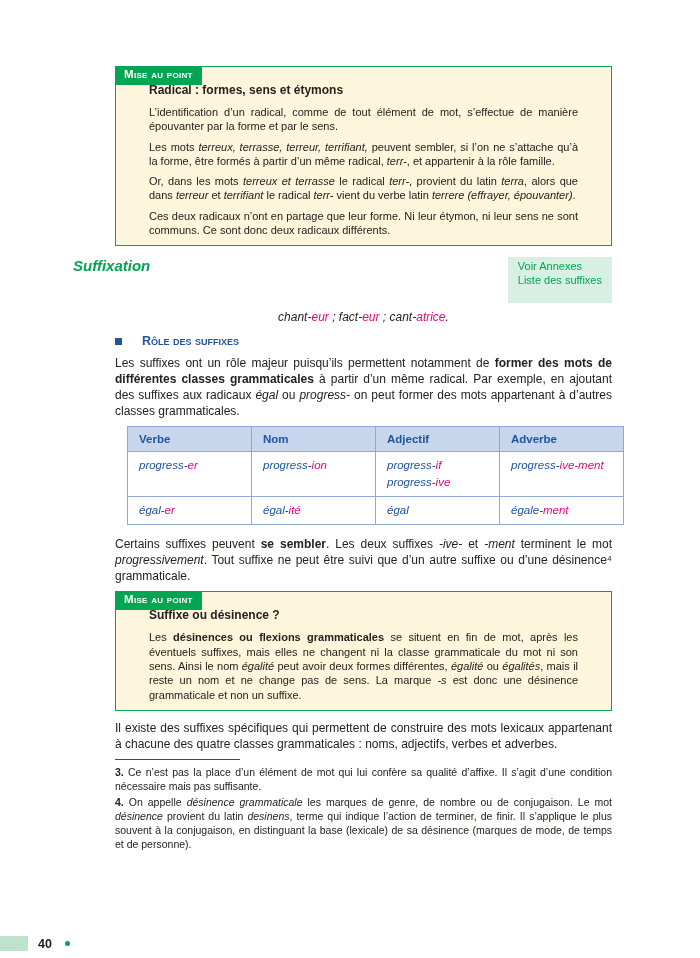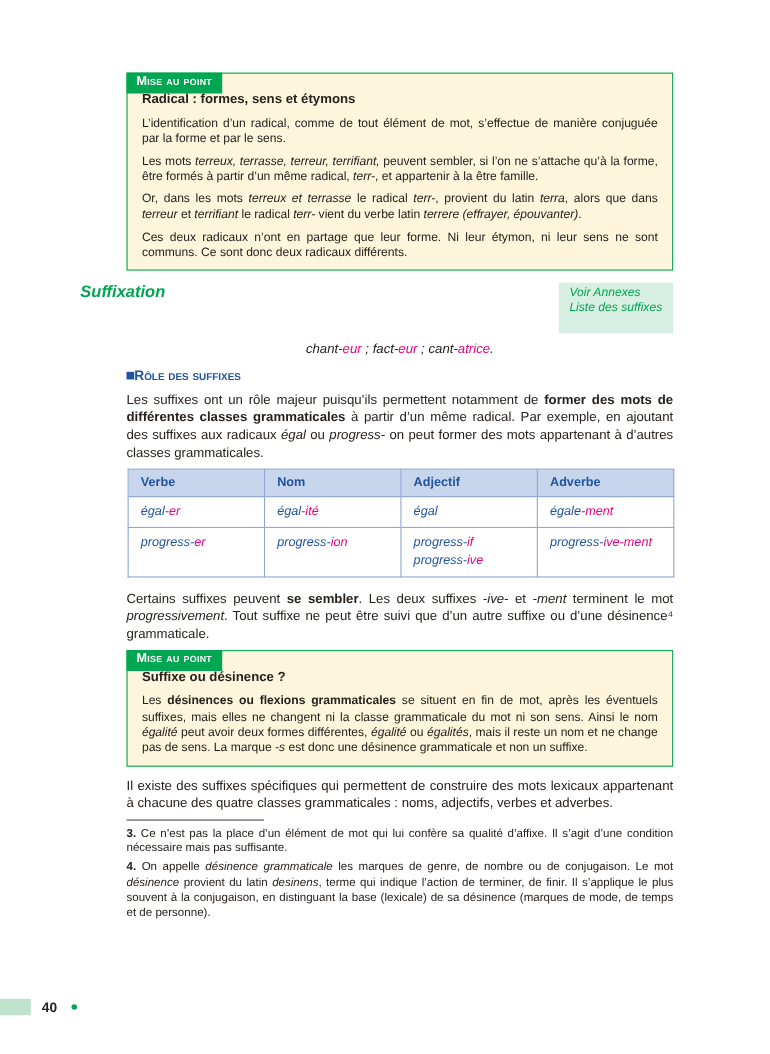--- a/index.html
+++ b/index.html
@@ -12,55 +12,55 @@
     overflow:hidden;
     padding-top:66px;
   }
   .col { margin-left:115px; width:497px; }
 
   
   .mise-box {
     position:relative;
     background:var(--cream);
     border:1px solid var(--green);
-    padding:18px 13px 2px;
+    padding:18px 33px 2px;
   }
   .mise-tag {
     position:absolute; top:-1px; left:-1px;
     background:var(--green); color:#fff;
     font-weight:bold; font-variant:small-caps;
     font-size:11.5px; line-height:1;
     padding:3px 9px 4px; letter-spacing:.3px;
   }
   .mise-title { font-size:12px; font-weight:bold; margin:-2px 0 8px; }
   .mise-p { font-size:11px; line-height:14.3px; margin-bottom:6px; text-align:justify; }
 
   
   .section-row {
     display:flex; justify-content:space-between; align-items:flex-start;
     padding:0 88px 0 73px; margin:11px 0 7px;
   }
   .section-title { color:var(--green); font-size:15px; font-style:italic; font-weight:bold; }
   .annex-box {
     background:var(--green-light); color:var(--green);
-    font-size:11px; line-height:13.5px; font-style:italic;
+    font-size:11px; line-height:13.5px; 
     padding:3px 10px 16px; cursor:pointer;
   }
 
   .body-p { font-size:12px; line-height:16px; margin-bottom:7px; text-align:justify; }
   .example { font-size:12px; text-align:center; margin:2px 0 10px; }
 
   .sub-head {
-    display:flex; align-items:center; gap:0;
+    display:flex; align-items:center; gap:20px;
     color:var(--blue); font-variant:small-caps;
     font-size:12.5px; font-weight:bold; margin:9px 0 7px;
   }
   .sq { width:7px; height:7px; background:var(--blue); display:inline-block; flex:0 0 auto; }
 
-  table.morph { border-collapse:collapse; width:100%; table-layout:fixed; margin:4px 1px 11px; }
+  table.morph { border-collapse:collapse; width:100%; table-layout:fixed; margin:4px 12px 11px; }
   .morph th {
     background:var(--blue-light); color:var(--blue);
     font-size:11.5px; font-weight:bold; text-align:left;
     padding:6px 11px; border:1px solid var(--blue-border);
   }
   .morph td {
     font-size:11.5px; font-style:italic; color:var(--blue);
     padding:5px 11px; border:1px solid var(--blue-border);
     white-space:pre-line; vertical-align:top; line-height:17px;
   }
@@ -68,33 +68,33 @@
   .seg-b { font-weight:bold; }
   .seg-i { font-style:italic; }
   .seg-suffix { color:var(--pink); }
 
   .gap-box { margin-top:2px; margin-bottom:9px; }
 
   .fn-block { }
   .fn-rule { width:125px; border-top:1px solid #4a4a4a; margin-bottom:6px; }
   .fn { font-size:10.5px; line-height:13.8px; margin-bottom:3px; text-align:justify; }
 
-  .page-footer { position:absolute; left:0; top:908px; display:flex; align-items:center; }
+  .page-footer { position:absolute; left:0; top:936px; display:flex; align-items:center; }
   .footer-bar { width:28px; height:15px; background:var(--green-pale); margin-right:10px; }
   .page-num { font-weight:bold; font-size:12.5px; color:var(--ink); }
   .footer-dot { width:5px; height:5px; border-radius:50%; background:var(--green); margin-left:13px; }
 </style>
 </head>
 <body>
 
 <section class="mise-box col">
   <div class="mise-tag">Mise au point</div>
   <h3 class="mise-title">Radical : formes, sens et étymons</h3>
-  <p class="mise-p"><span>L’identification d’un radical, comme de tout élément de mot, s’effectue de manière conjuguée par la forme et par le sens.</span></p>
-  <p class="mise-p"><span>Les mots </span><span class="seg-i">terreux, terrasse, terreur, terrifiant,</span><span> peuvent sembler, si l’on ne s’attache qu’à la forme, être formés à partir d’un même radical, </span><span class="seg-i">terr-</span><span>, et appartenir à la être famille.</span></p>
+  <p class="mise-p"><span>L’identification d’un radical, comme de tout élément de mot, s’effectue de manière épouvanter par la forme et par le sens.</span></p>
+  <p class="mise-p"><span>Les mots </span><span class="seg-i">terreux, terrasse, terreur, terrifiant,</span><span> peuvent sembler, si l’on ne s’attache qu’à la forme, être formés à partir d’un même radical, </span><span class="seg-i">terr-</span><span>, et appartenir à la rôle famille.</span></p>
   <p class="mise-p"><span>Or, dans les mots </span><span class="seg-i">terreux et terrasse</span><span> le radical </span><span class="seg-i">terr-</span><span>, provient du latin </span><span class="seg-i">terra</span><span>, alors que dans </span><span class="seg-i">terreur</span><span> et </span><span class="seg-i">terrifiant</span><span> le radical </span><span class="seg-i">terr-</span><span> vient du verbe latin </span><span class="seg-i">terrere (effrayer, épouvanter)</span><span>.</span></p>
   <p class="mise-p"><span>Ces deux radicaux n’ont en partage que leur forme. Ni leur étymon, ni leur sens ne sont communs. Ce sont donc deux radicaux différents.</span></p>
 </section>
 
 <div class="section-row">
   <h2 class="section-title">Suffixation</h2>
   <div class="annex-box">
     <div>Voir Annexes</div>
     <div>Liste des suffixes</div>
   </div>
@@ -113,31 +113,31 @@
     <thead>
       <tr>
         <th>Verbe</th>
         <th>Nom</th>
         <th>Adjectif</th>
         <th>Adverbe</th>
       </tr>
     </thead>
     <tbody>
       <tr>
-        <td><span>égal-</span><span class="seg-suffix">er</span></td>
-        <td><span>égal-</span><span class="seg-suffix">ité</span></td>
-        <td><span>égal</span></td>
-        <td><span>égale-</span><span class="seg-suffix">ment</span></td>
-      </tr>
-      <tr>
         <td><span>progress-</span><span class="seg-suffix">er</span></td>
         <td><span>progress-</span><span class="seg-suffix">ion</span></td>
         <td><span>progress-</span><span class="seg-suffix">if</span><span>
 </span><span>progress-</span><span class="seg-suffix">ive</span></td>
         <td><span>progress-</span><span class="seg-suffix">ive-ment</span></td>
+      </tr>
+      <tr>
+        <td><span>égal-</span><span class="seg-suffix">er</span></td>
+        <td><span>égal-</span><span class="seg-suffix">ité</span></td>
+        <td><span>égal</span></td>
+        <td><span>égale-</span><span class="seg-suffix">ment</span></td>
       </tr>
     </tbody>
   </table>
 
   <p class="body-p"><span>Certains suffixes peuvent </span><span class="seg-b">se sembler</span><span>. Les deux suffixes </span><span class="seg-i">-ive-</span><span> et </span><span class="seg-i">-ment</span><span> terminent le mot </span><span class="seg-i">progressivement</span><span>. Tout suffixe ne peut être suivi que d’un autre suffixe ou d’une désinence⁴ grammaticale.</span></p>
 </div>
 
 <section class="mise-box col gap-box">
   <div class="mise-tag">Mise au point</div>
   <h3 class="mise-title">Suffixe ou désinence ?</h3>

